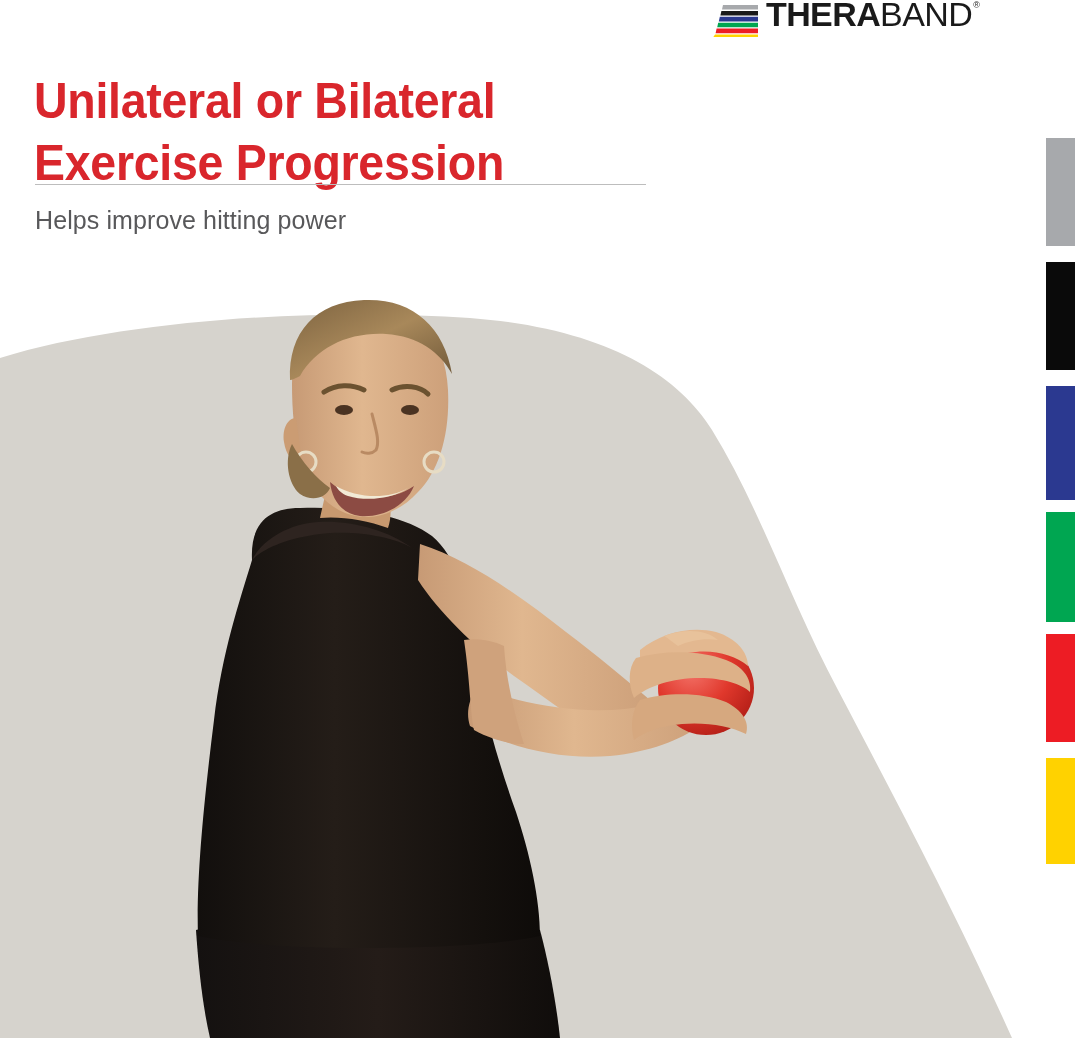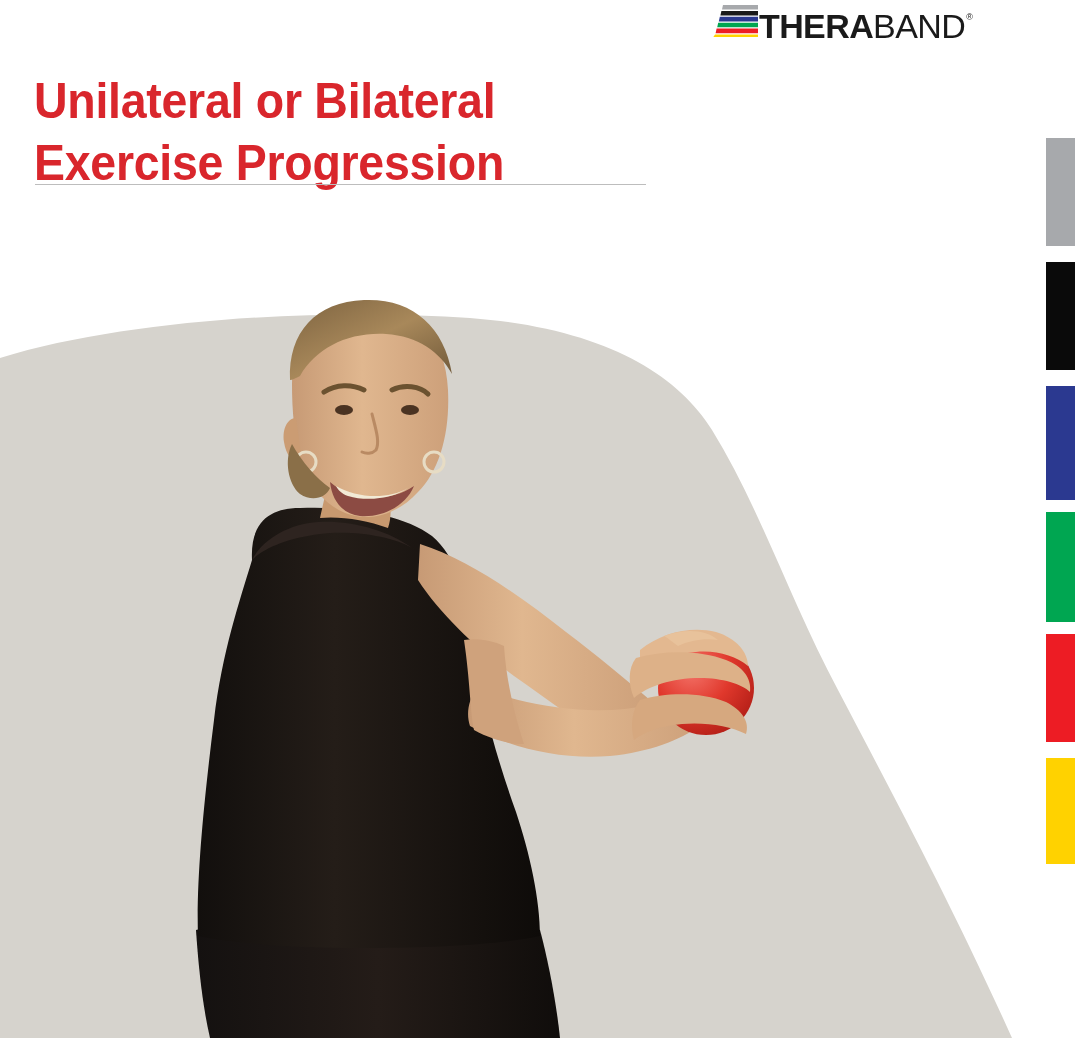--- a/index.html
+++ b/index.html
@@ -37,23 +37,23 @@
     display: flex;
     align-items: flex-start;
   }
   .brand-mark {
     width: 46px;
     height: 33px;
     flex: 0 0 auto;
   }
   .brand-word {
     position: relative;
-    margin-left: 1px;
+    margin-left: 8px;
     height: 33px;
-    line-height: 44px;
+    line-height: 20px;
     white-space: nowrap;
     color: #1a1a1a;
   }
   .brand-thera {
     font-family: "Liberation Sans", sans-serif;
     font-size: 34px;
     font-weight: 600;
     letter-spacing: -0.6px;
   }
   .brand-band {
@@ -264,20 +264,21 @@
     <div class="brand-word"><span class="brand-thera">THERA</span><span class="brand-band">BAND</span><span class="brand-reg">®</span></div>
   </div>
 
   <h1 class="headline" style="color: rgb(217, 38, 44);">
     <span class="line">Unilateral or Bilateral</span>
     <span class="line">Exercise Progression</span>
   </h1>
 
   <div class="divider" style="background: rgb(189, 189, 189);"></div>
 
+  <div class="subhead" style="color: rgb(88, 88, 90);">Helps improve hitting power</div>
 
   <div class="color-strip">
     <div class="color-block" style="top: 0px; height: 108px; background: rgb(167, 169, 172);"></div>
     <div class="color-block" style="top: 124px; height: 108px; background: rgb(10, 10, 10);"></div>
     <div class="color-block" style="top: 248px; height: 114px; background: rgb(43, 57, 144);"></div>
     <div class="color-block" style="top: 374px; height: 110px; background: rgb(0, 166, 81);"></div>
     <div class="color-block" style="top: 496px; height: 108px; background: rgb(237, 28, 36);"></div>
     <div class="color-block" style="top: 620px; height: 106px; background: rgb(255, 210, 0);"></div>
   </div>
 

